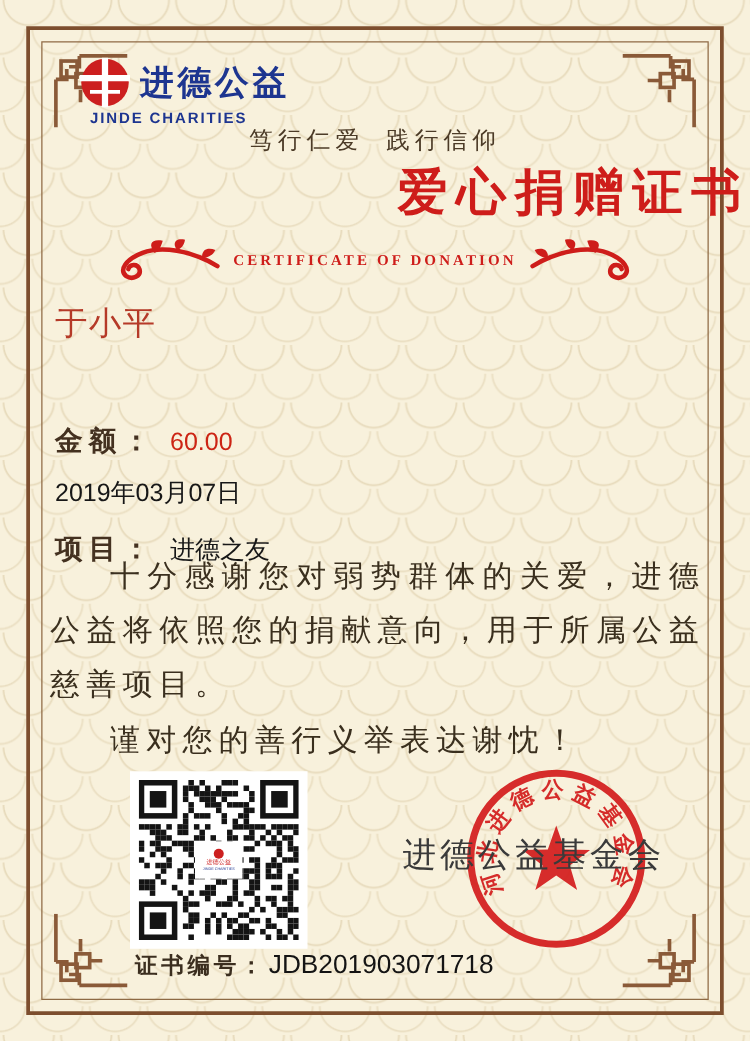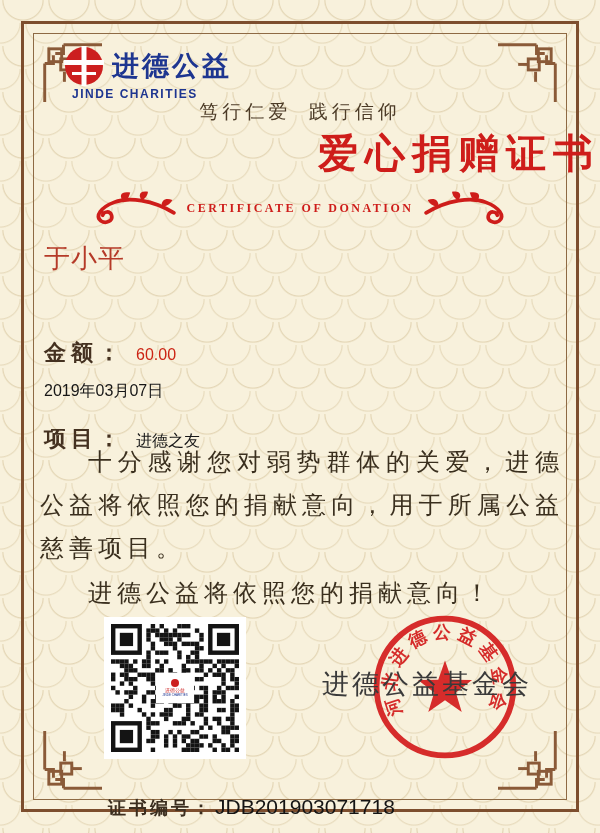--- a/index.html
+++ b/index.html
@@ -54,21 +54,21 @@
   .subtitle { font-family:"Liberation Serif", serif; font-weight:700; font-size:12px;
     color:#ce1d1a; letter-spacing:2.5px; margin:0 8px; }
 
   .recipient-name { position:absolute; left:44px; top:229px; font-size:26px;
     color:#b53a28; letter-spacing:1px;margin-top:12px; }
 
   .fields { position:absolute; left:44px; top:294px;margin-top:44px; }
   .field-row { display:flex; align-items:baseline; margin-bottom:15px; height:28px; }
   .field-label { font-family:"Liberation Serif", serif; font-size:22px; color:#443120;
     letter-spacing:5px; font-weight:600; min-width:92px; }
-  .field-value { font-size:16px; color:#171717; }
+  .field-value { font-size:20px; color:#171717; }
   .field-value.red { color:#cc2414; }
 
   .body-text { position:absolute; left:40px; width:524px; top:440px;
     font-family:Liberation Sans, sans-serif; font-size:24px; color:#3a2f1e;
     letter-spacing:5px; line-height:43px; text-align:justify; }
   .body-text p { text-indent:2em; }
   .body-text p + p { margin-top:2px; }
 
   .qr-block { position:absolute; left:104px; top:617px; width:142px; height:142px;
     background:#ffffff; display:flex; align-items:center; justify-content:center; }
@@ -80,21 +80,21 @@
   .qr-center .t1 { font-size:5px; color:#cc1f1f; line-height:5px; white-space:nowrap; }
   .qr-center .t2 { font-size:3px; color:#1d3590; line-height:4px; white-space:nowrap; }
 
   .seal { position:absolute; left:369px; top:611px; width:152px; height:152px; z-index:1; }
   .seal svg { width:100%; height:100%; }
 
   .org-signature { position:absolute; left:322px; top:666px; z-index:2;
     font-family:"Liberation Serif", serif; font-size:27px; color:#3a3a3a;
     letter-spacing:3px; white-space:nowrap; }
 
-  .cert-number-row { position:absolute; left:108px; top:795px; display:flex; align-items:baseline; }
+  .cert-number-row { position:absolute; left:108px; top:760px; display:flex; align-items:baseline; }
   .cert-number-label { font-family:"Liberation Serif", serif; font-size:18px;
     color:#3b2e1f; letter-spacing:3px; font-weight:600; }
   .cert-number-value { font-size:21px; color:#141414; margin-left:2px; }
 </style>
 </head>
 <body>
 
 <div class="certificate">
 
   <div class="border-outer"></div>
@@ -198,21 +198,21 @@
       <span class="field-value">2019年03月07日</span>
     </div>
     <div class="field-row">
       <span class="field-label">项目：</span>
       <span class="field-value">进德之友</span>
     </div>
   </div>
 
   <div class="body-text">
     <p>十分感谢您对弱势群体的关爱，进德公益将依照您的捐献意向，用于所属公益慈善项目。</p>
-    <p>进德公益将依照您的捐献意向！</p>
+    <p>谨对您的善行义举表达谢忱！</p>
   </div>
 
   <div class="qr-block">
     <svg id="qr-svg" viewBox="0 0 128 128">
         <g fill="#141414">
           <rect x="39.72" y="0.00" width="4.41" height="4.41"></rect>
           <rect x="48.55" y="0.00" width="4.41" height="4.41"></rect>
           <rect x="66.21" y="0.00" width="4.41" height="4.41"></rect>
           <rect x="70.62" y="0.00" width="4.41" height="4.41"></rect>
           <rect x="75.03" y="0.00" width="4.41" height="4.41"></rect>

